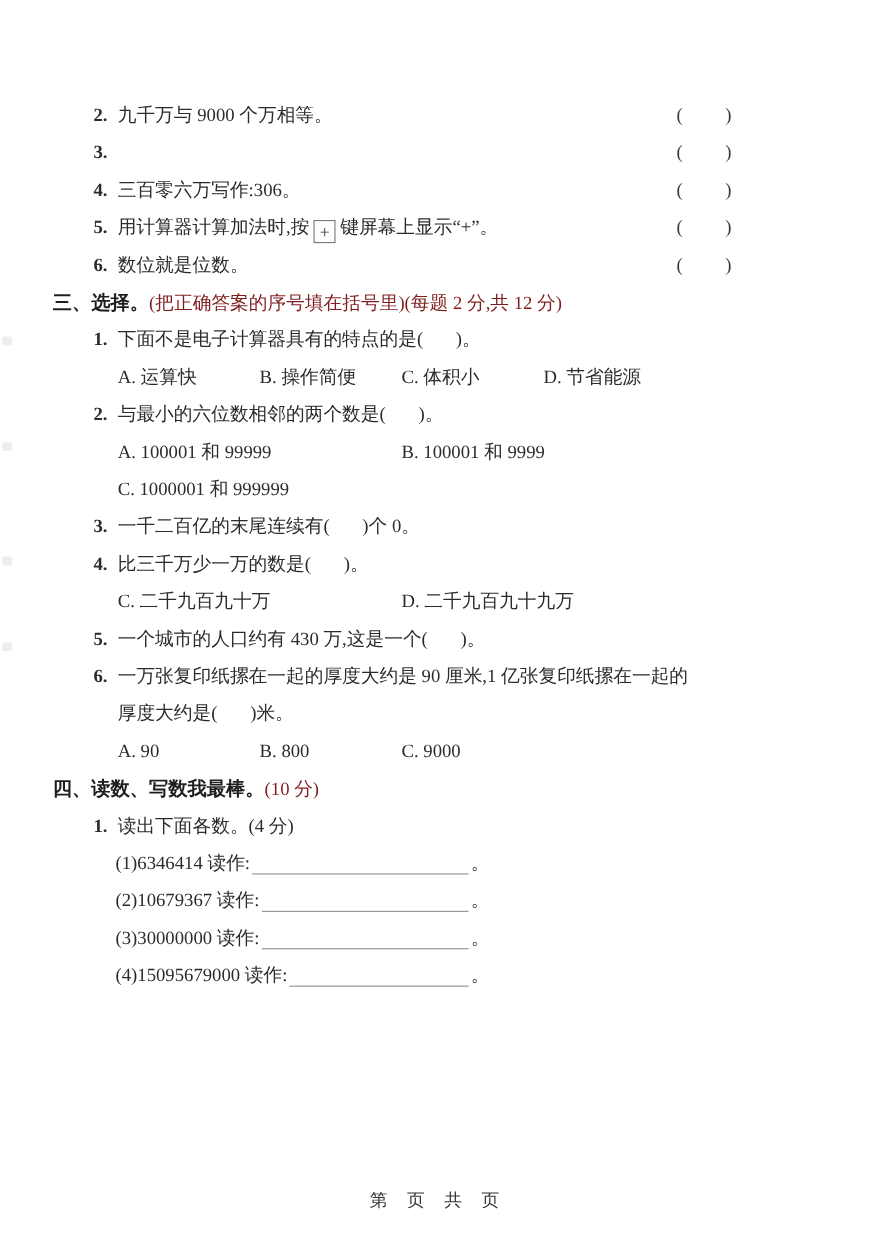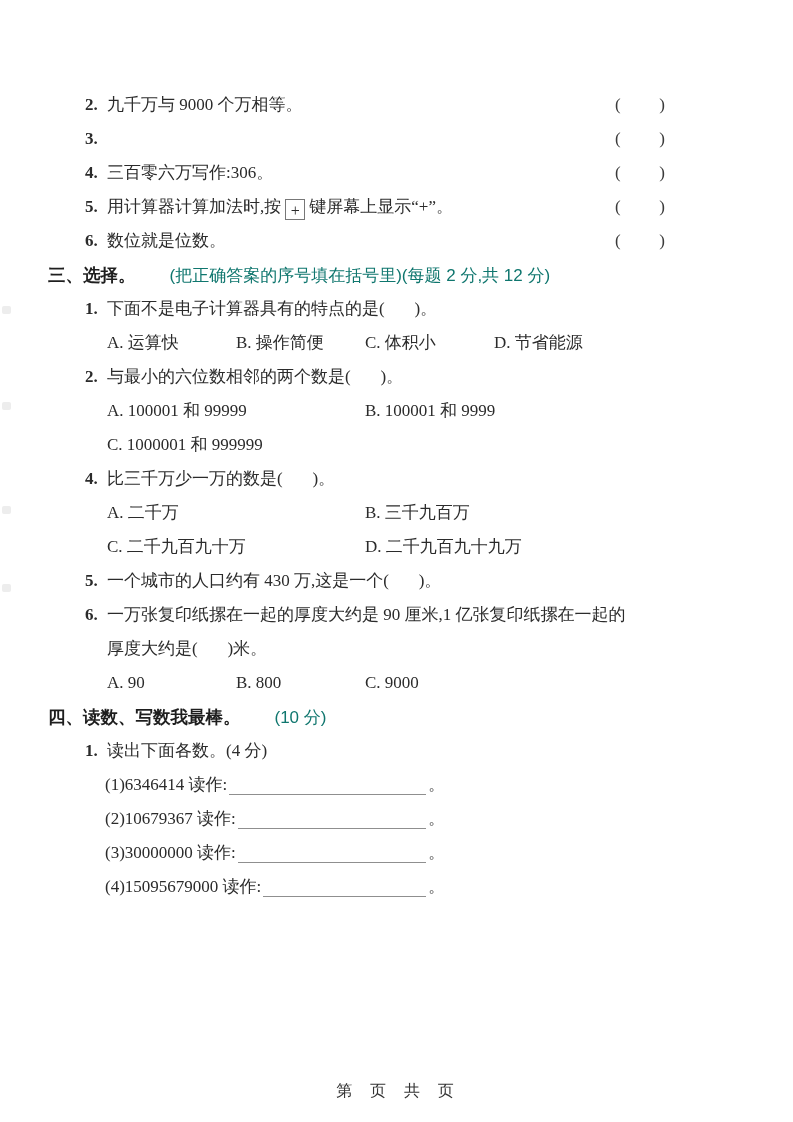--- a/index.html
+++ b/index.html
@@ -23,22 +23,22 @@
     display:flex; justify-content:space-between;
     color:#3a3a3a;
   }
   .hd {
     font-weight:bold;
     font-family:"Liberation Sans","DejaVu Sans",sans-serif;
     font-size:17.5px; color:#1e1e1e;
   }
   .hd .sub {
     font-weight:normal;
-    font-family:Liberation Sans, sans-serif;
-    font-size:17px; color:#0f766e;margin-left:34px;
+    font-family:Liberation Serif, serif;
+    font-size:17px; color:#7f1d1d;
   }
   .opt129 { display:inline-block; width:129px; }
   .opt258 { display:inline-block; width:258px; }
   .keybox {
     display:inline-block; width:20px; height:21px; line-height:21px;
     border:1px solid #777; text-align:center;
     margin:0 4px; vertical-align:-4px; font-size:16px;
     box-sizing:border-box;
   }
   .read { display:flex; width:340px; }
@@ -121,26 +121,26 @@
     <div class="line indent1">
       <span class="num">2.</span><span>与最小的六位数相邻的两个数是(&nbsp;&nbsp;&nbsp;&nbsp;&nbsp;&nbsp;&nbsp;)。</span>
     </div>
     <div class="line indent2">
       <span class="opt258">A. 100001 和 99999</span><span>B. 100001 和 9999</span>
     </div>
     <div class="line indent2">
       <span>C. 1000001 和 999999</span>
     </div>
 
+    <div class="line indent1">
+      <span class="num">3.</span><span>一千二百亿的末尾连续有(&nbsp;&nbsp;&nbsp;&nbsp;&nbsp;&nbsp;&nbsp;)个 0。</span>
+    </div>
 
     <div class="line indent1">
       <span class="num">4.</span><span>比三千万少一万的数是(&nbsp;&nbsp;&nbsp;&nbsp;&nbsp;&nbsp;&nbsp;)。</span>
-    </div>
-    <div class="line indent2">
-      <span class="opt258">A. 二千万</span><span>B. 三千九百万</span>
     </div>
     <div class="line indent2">
       <span class="opt258">C. 二千九百九十万</span><span>D. 二千九百九十九万</span>
     </div>
 
     <div class="line indent1">
       <span class="num">5.</span><span>一个城市的人口约有 430 万,这是一个(&nbsp;&nbsp;&nbsp;&nbsp;&nbsp;&nbsp;&nbsp;)。</span>
     </div>
 
     <div class="line indent1">

